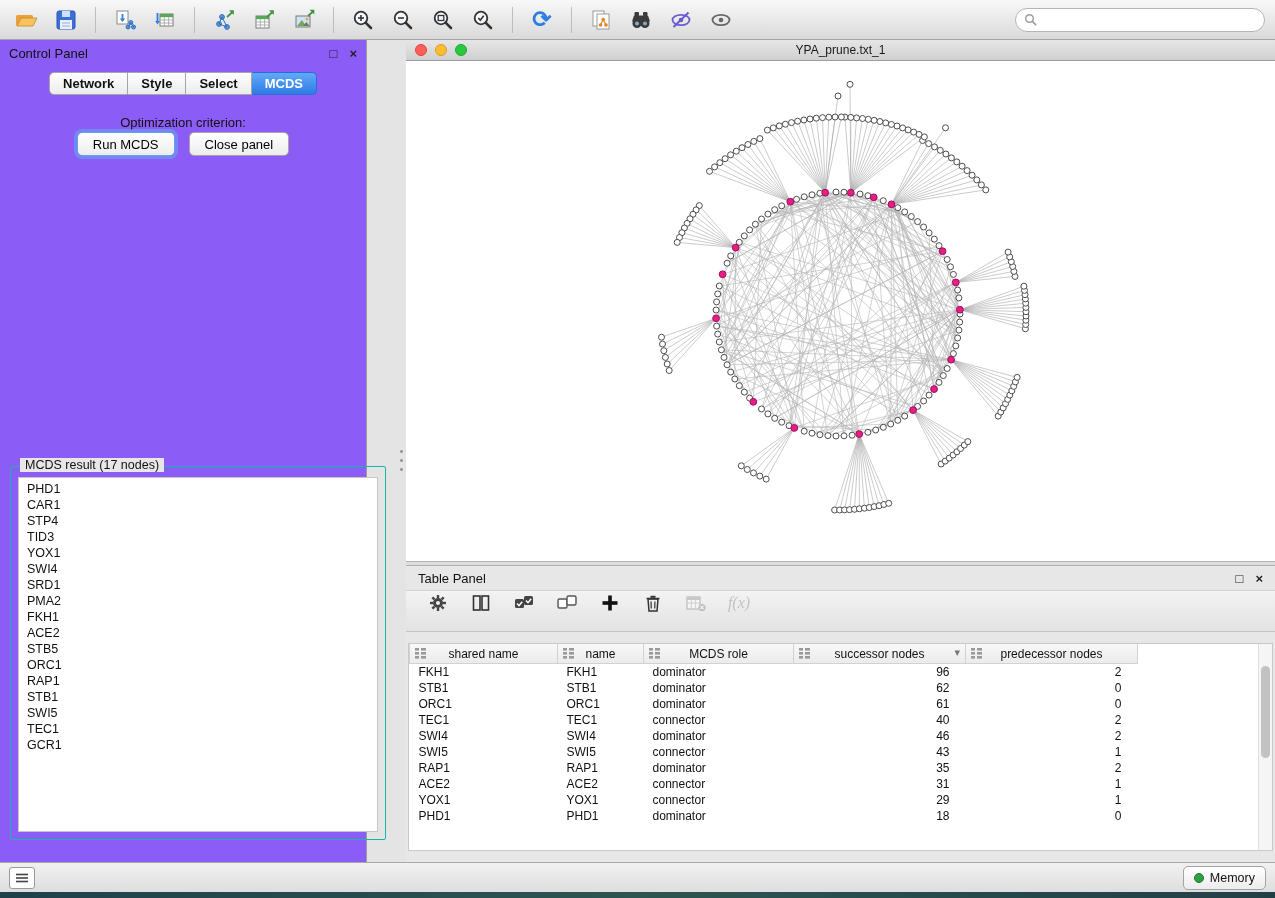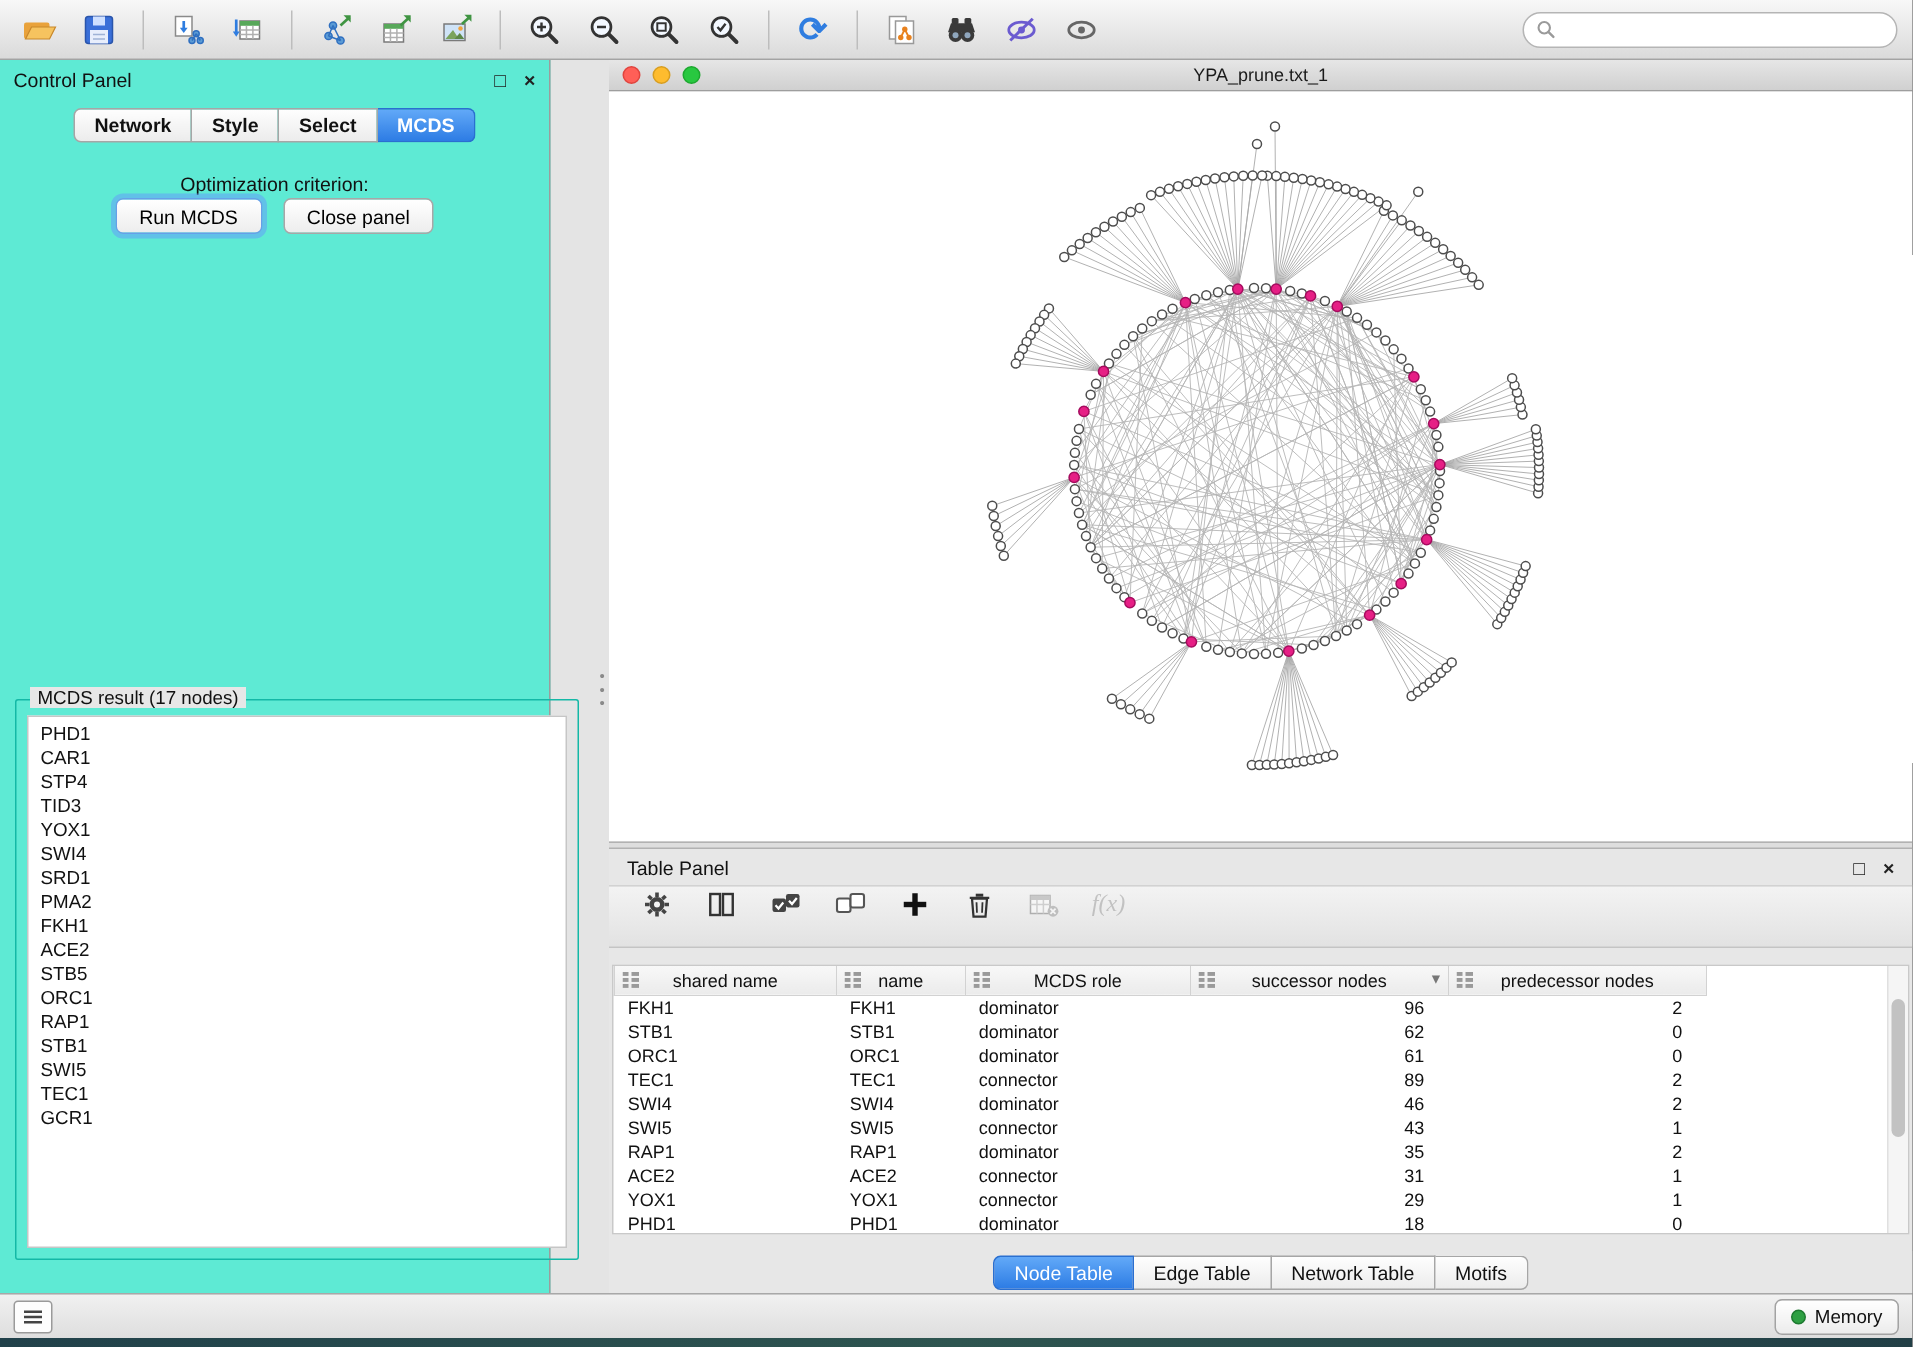--- a/index.html
+++ b/index.html
@@ -9,21 +9,21 @@
   .toolbar{position:absolute;left:0;top:0;width:1275px;height:40px;box-sizing:border-box;
     background:linear-gradient(#f8f8f8,#dadada);border-bottom:1px solid #a3a3a3;
     display:flex;align-items:center;padding:0 10px;gap:8px;}
   .tbtn{width:32px;height:30px;display:flex;align-items:center;justify-content:center;border-radius:4px;cursor:default;}
   .tsep{width:1px;height:26px;background:#bdbdbd;margin:0 5px;}
   .refresh-glyph{font-size:23px;line-height:23px;color:#2f7de0;font-weight:bold;}
   .search-wrap{margin-left:auto;width:250px;height:24px;background:#fff;border:1px solid #b5b5b5;
     border-radius:13px;display:flex;align-items:center;padding:0 8px;gap:6px;box-sizing:border-box;}
   .search-wrap input{border:none;outline:none;flex:1;font-size:12px;font-family:"Liberation Sans",sans-serif;background:transparent;}
   
-  .control-panel{position:absolute;left:0;top:40px;width:367px;height:822px;background:#5eead4;
+  .control-panel{position:absolute;left:0;top:40px;width:367px;height:822px;background:#8b5cf6;
     border-right:1px solid #9c9c9c;box-sizing:border-box;}
   .panel-titlebar{height:26px;display:flex;align-items:center;padding:0 9px;font-size:13px;}
   .win-btns{margin-left:auto;display:flex;gap:12px;color:#222;}
   .win-glyph{font-size:13px;line-height:13px;cursor:default;}
   .seg-tabs{display:flex;justify-content:center;margin-top:6px;font-weight:bold;}
   .seg{padding:3px 13px;font-size:13px;background:linear-gradient(#fefefe,#ececec);
     border:1px solid #a6a6a6;border-left:none;cursor:default;}
   .seg:first-child{border-left:1px solid #a6a6a6;border-radius:5px 0 0 5px;}
   .seg:last-child{border-radius:0 5px 5px 0;}
   .seg.active{background:linear-gradient(#62a9f8,#2d7ce4);color:#fff;border-color:#2a6fd0;}
@@ -1038,21 +1038,21 @@
               <td>ORC1</td>
               <td>ORC1</td>
               <td>dominator</td>
               <td class="num">61</td>
               <td class="num">0</td>
             </tr>
             <tr>
               <td>TEC1</td>
               <td>TEC1</td>
               <td>connector</td>
-              <td class="num">89</td>
+              <td class="num">40</td>
               <td class="num">2</td>
             </tr>
             <tr>
               <td>SWI4</td>
               <td>SWI4</td>
               <td>dominator</td>
               <td class="num">46</td>
               <td class="num">2</td>
             </tr>
             <tr>
@@ -1089,26 +1089,20 @@
               <td>dominator</td>
               <td class="num">18</td>
               <td class="num">0</td>
             </tr>
           </tbody>
       </table>
       <div class="vscroll">
           <div class="vthumb"></div>
         </div>
     </div>
-    <div class="tp-tabs">
-      <span class="seg active">Node Table</span>
-      <span class="seg">Edge Table</span>
-      <span class="seg">Network Table</span>
-      <span class="seg">Motifs</span>
-    </div>
   </div>
 
   <div class="status-bar">
     <span class="list-btn">
       <svg width="14" height="10">
           <g stroke="#444" stroke-width="1.6">
             <line x1="1" y1="1.5" x2="13" y2="1.5"></line>
             <line x1="1" y1="5" x2="13" y2="5"></line>
             <line x1="1" y1="8.5" x2="13" y2="8.5"></line>
           </g>

